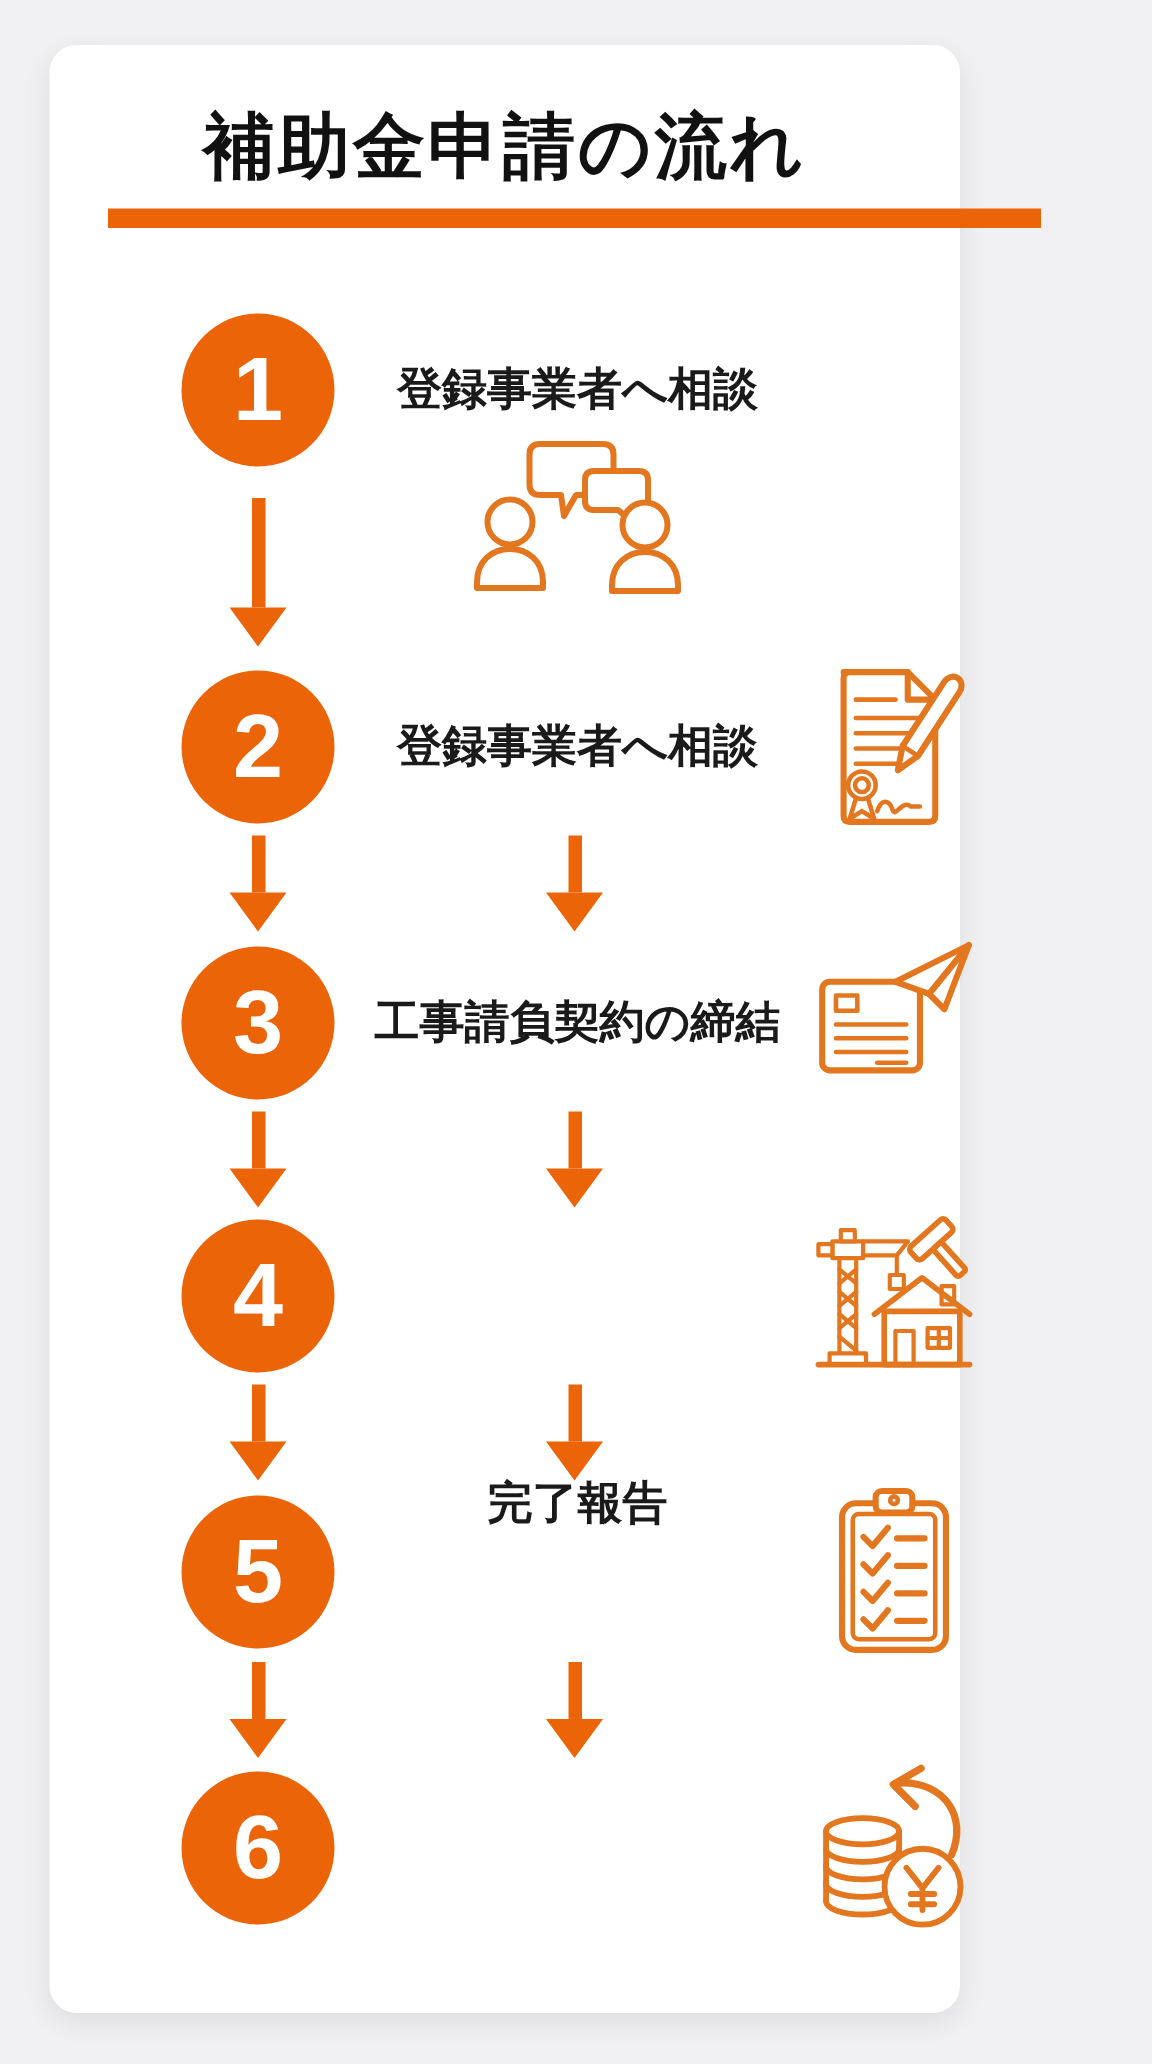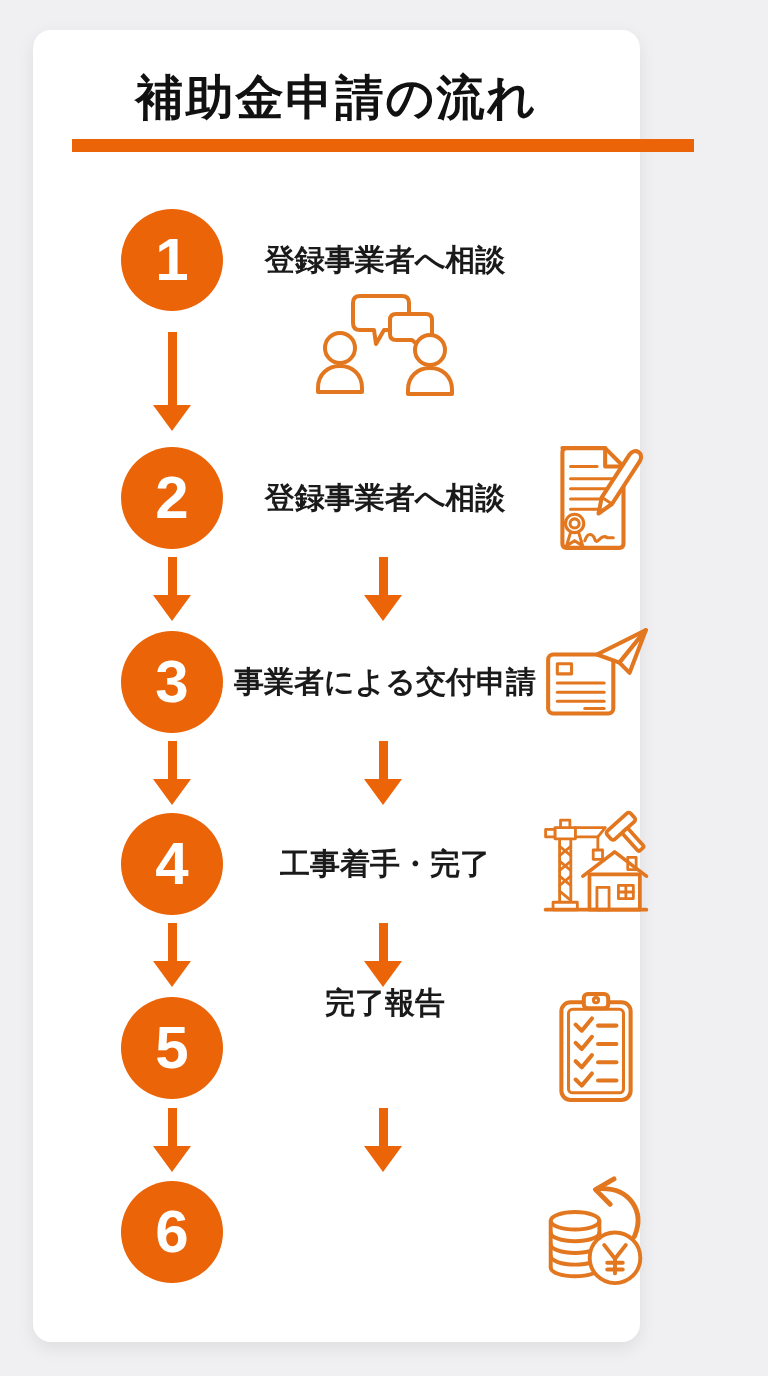--- a/index.html
+++ b/index.html
@@ -151,21 +151,21 @@
       <div class="head"></div>
     </div>
   <div class="arrow" style="left:331px;top:527px">
       <div class="shaft"></div>
       <div class="head"></div>
     </div>
 
   <div class="circle" style="top:601px">
     <span>3</span>
   </div>
-  <div class="label" style="top:630px">事業者による交付申請</div>
+  <div class="label" style="top:630px">工事請負契約の締結</div>
   <div class="icon-box" style="top:596px">
     <svg viewBox="0 0 110 110">
       <rect class="ic fw" x="8" y="28" width="64" height="58" rx="5"></rect>
       <rect class="ic thin" x="17" y="37" width="14" height="10"></rect>
       <line class="ic thin" x1="17" y1="56" x2="63" y2="56"></line>
       <line class="ic thin" x1="17" y1="65" x2="63" y2="65"></line>
       <line class="ic thin" x1="17" y1="74" x2="63" y2="74"></line>
       <line class="ic thin" x1="44" y1="81" x2="63" y2="81"></line>
       <path class="ic fw" d="M104,4 L56,28 L78,36 z"></path>
       <path class="ic fw" d="M104,4 L88,46 L78,36 z"></path>
@@ -177,21 +177,20 @@
       <div class="head"></div>
     </div>
   <div class="arrow" style="left:331px;top:711px">
       <div class="shaft"></div>
       <div class="head"></div>
     </div>
 
   <div class="circle" style="top:783px">
     <span>4</span>
   </div>
-  <div class="label" style="top:812px">工事着手・完了</div>
   <div class="icon-box" style="top:778px">
     <svg viewBox="0 0 120 110">
       <g class="ic thin">
         <line x1="21" y1="28" x2="21" y2="96"></line>
         <line x1="33" y1="28" x2="33" y2="96"></line>
         <path d="M21,36 L33,46 M33,36 L21,46 M21,52 L33,62 M33,52 L21,62 M21,68 L33,78 M33,68 L21,78 M21,84 L33,94"></path>
       </g>
       <rect class="ic fw thin" x="14" y="96" width="26" height="8"></rect>
       <rect class="ic fw thin" x="16" y="16" width="22" height="12"></rect>
       <rect class="ic fw thin" x="22" y="8" width="10" height="8"></rect>

